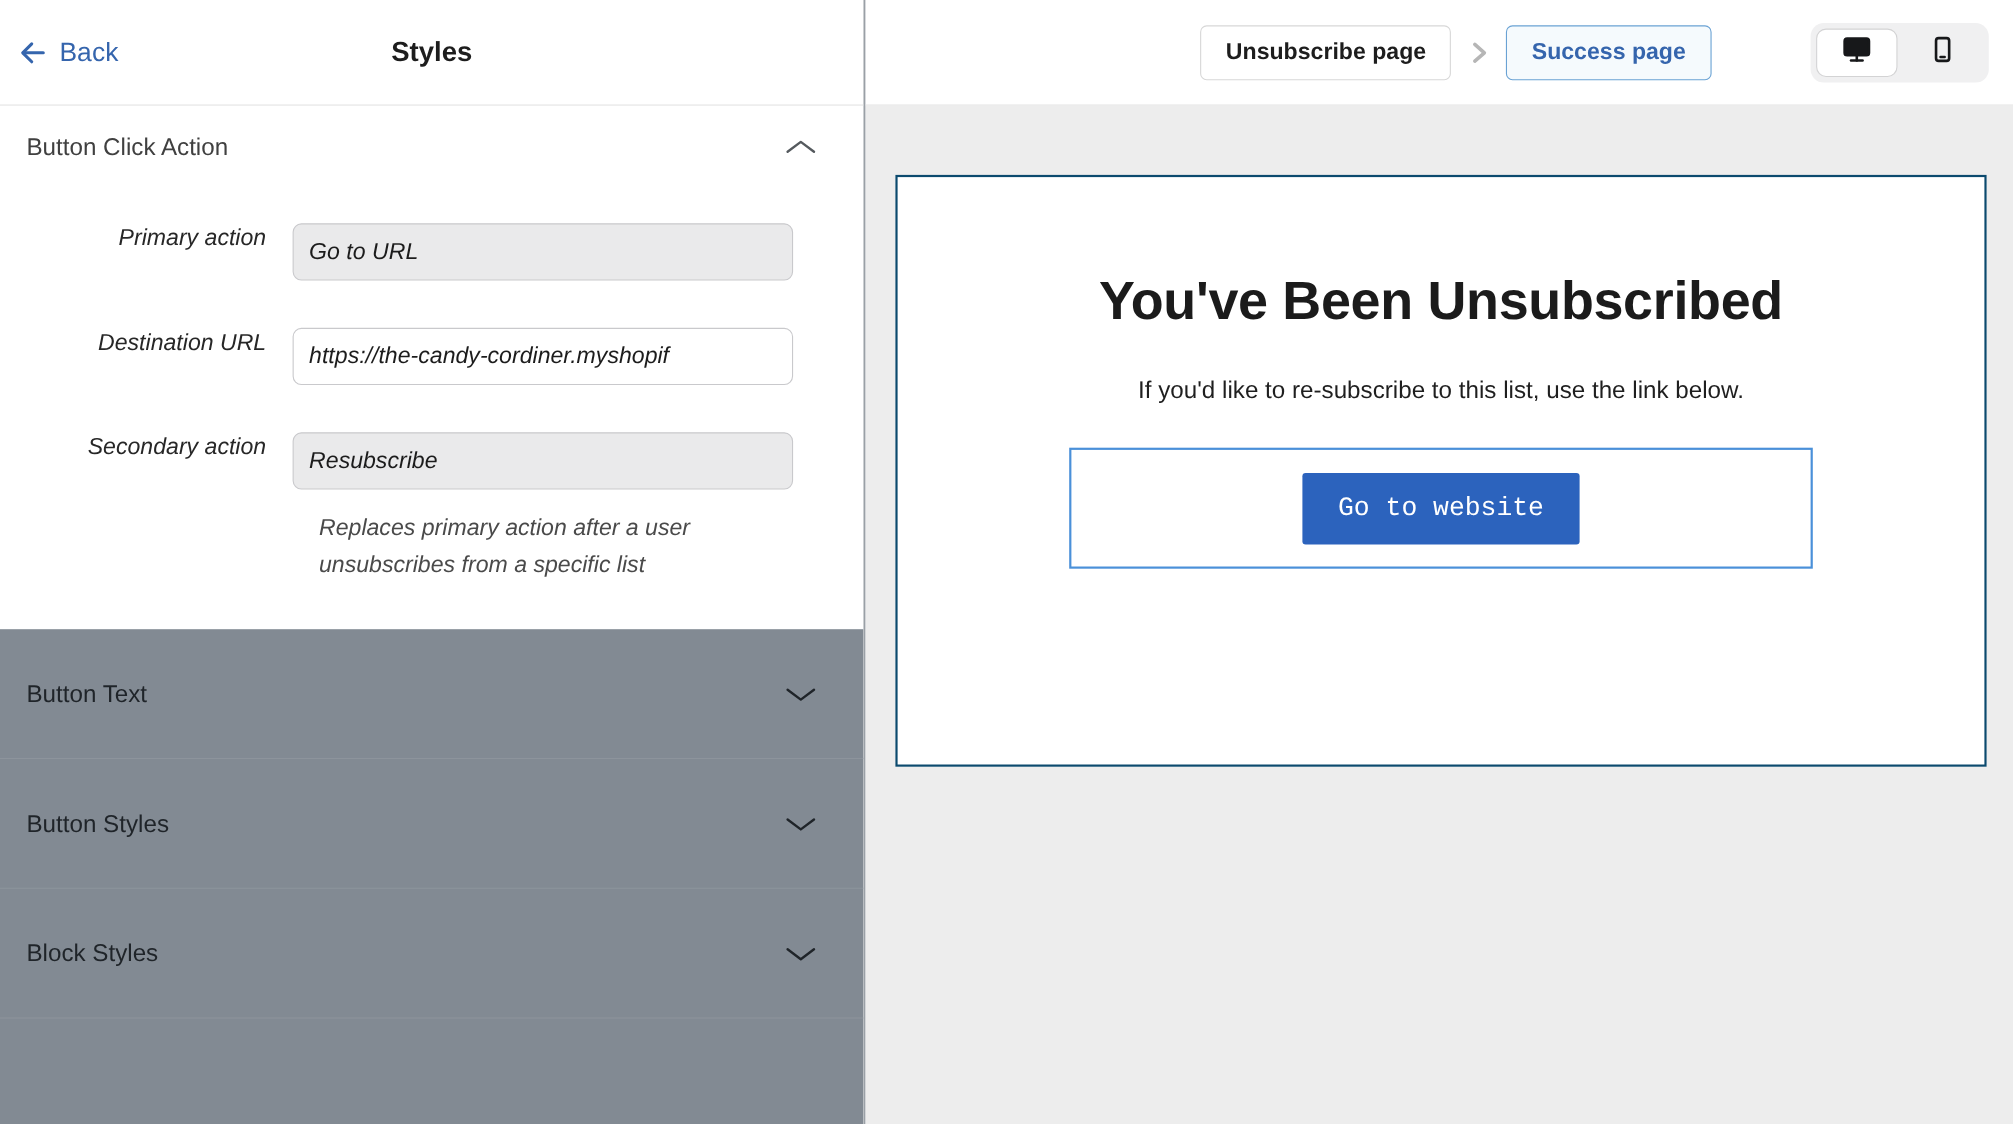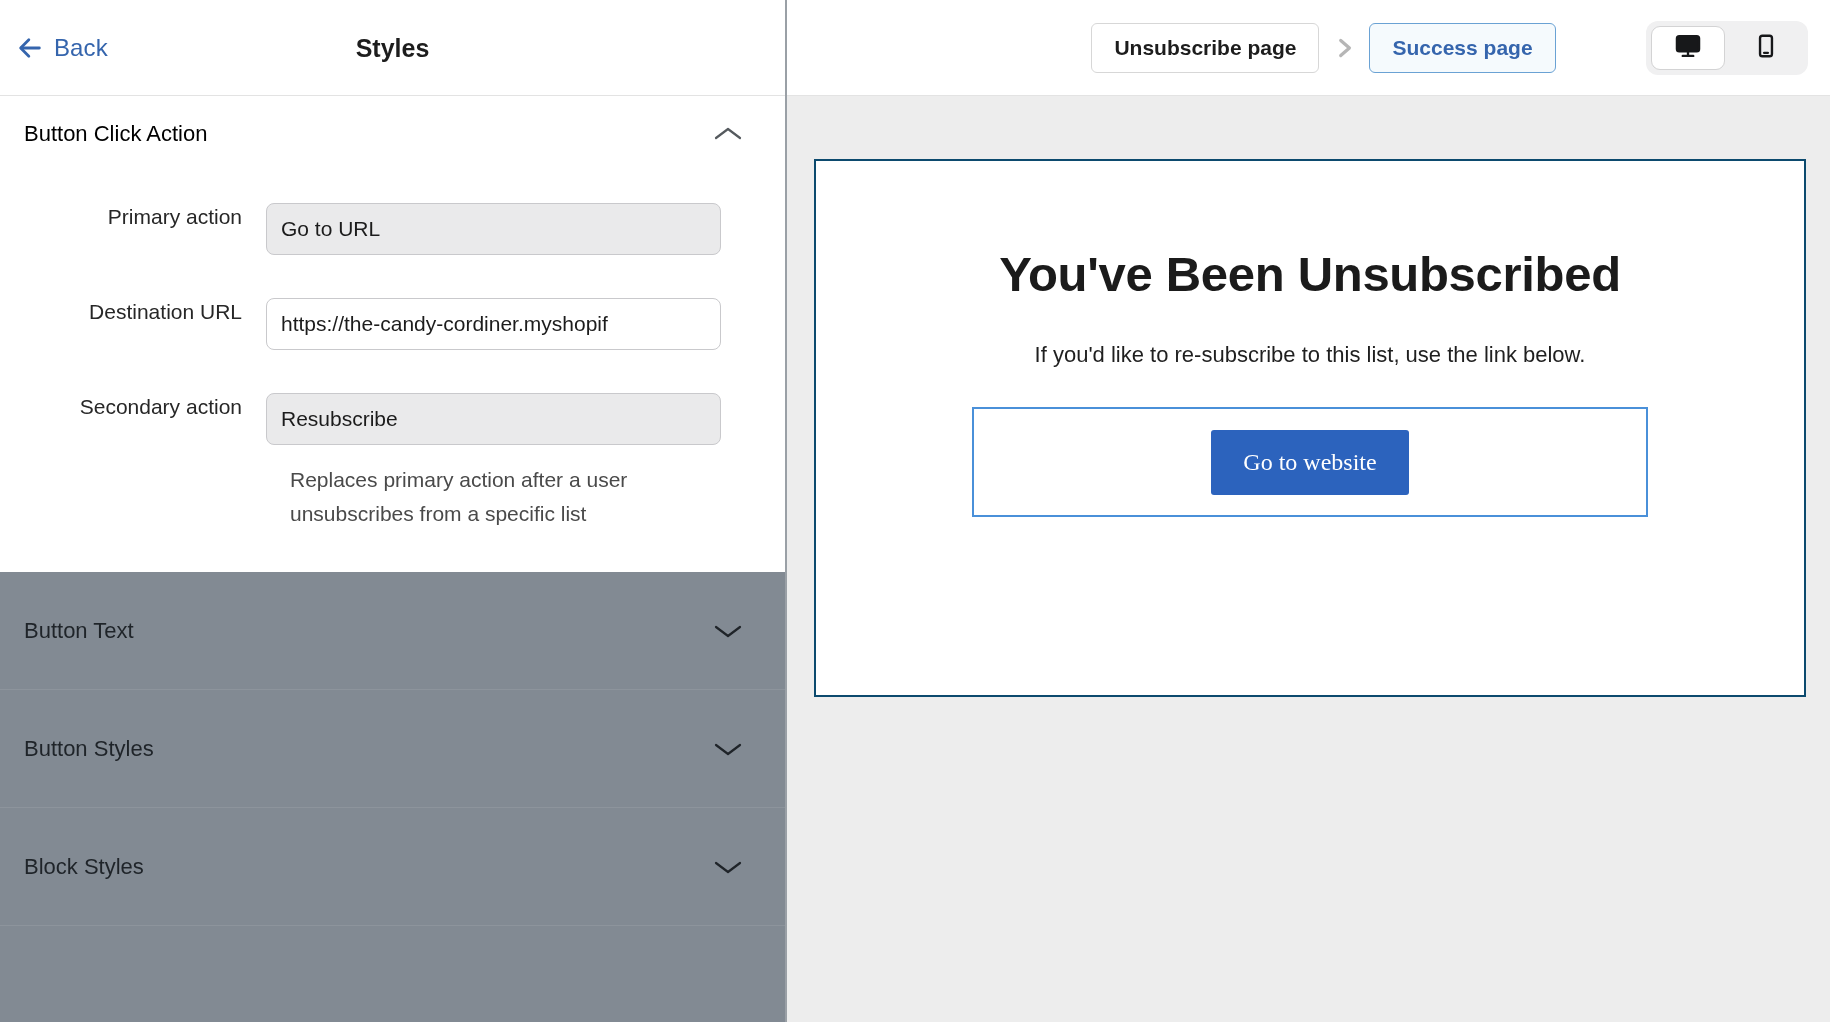--- a/index.html
+++ b/index.html
@@ -68,26 +68,26 @@
   .section-head {
     display: flex;
     align-items: center;
     justify-content: space-between;
     padding: 0 40px 0 24px;
     height: 76px;
     cursor: pointer;
   }
   .section-head .title {
     font-size: 22px;
-    color: #000000;
+    color: #404040;
   }
   .chev { width: 34px; height: 20px; display: block; flex: none; }
 
   
-  .form-body { padding: 6px 0 18px 0; }
+  .form-body { padding: 6px 0 18px 0; font-style: italic; }
   .field-row {
     display: flex;
     align-items: center;
     margin-bottom: 18px;
   }
   .field-label {
     width: 266px;
     text-align: right;
     padding-right: 24px;
     font-size: 21px;
@@ -276,21 +276,21 @@
     cursor: pointer;
   }
   .cta-btn {
     background: #2c63bd;
     color: #ffffff;
     font-size: 24px;
     padding: 19px 32px;
     border: none;
     border-radius: 3px;
     cursor: pointer;
-    font-family: Liberation Serif, serif;
+    font-family: Liberation Mono, monospace;
   }
 </style>
 </head>
 <body>
 
 <div id="app">
 
   <div class="left-panel">
 
     <div class="lp-header">

